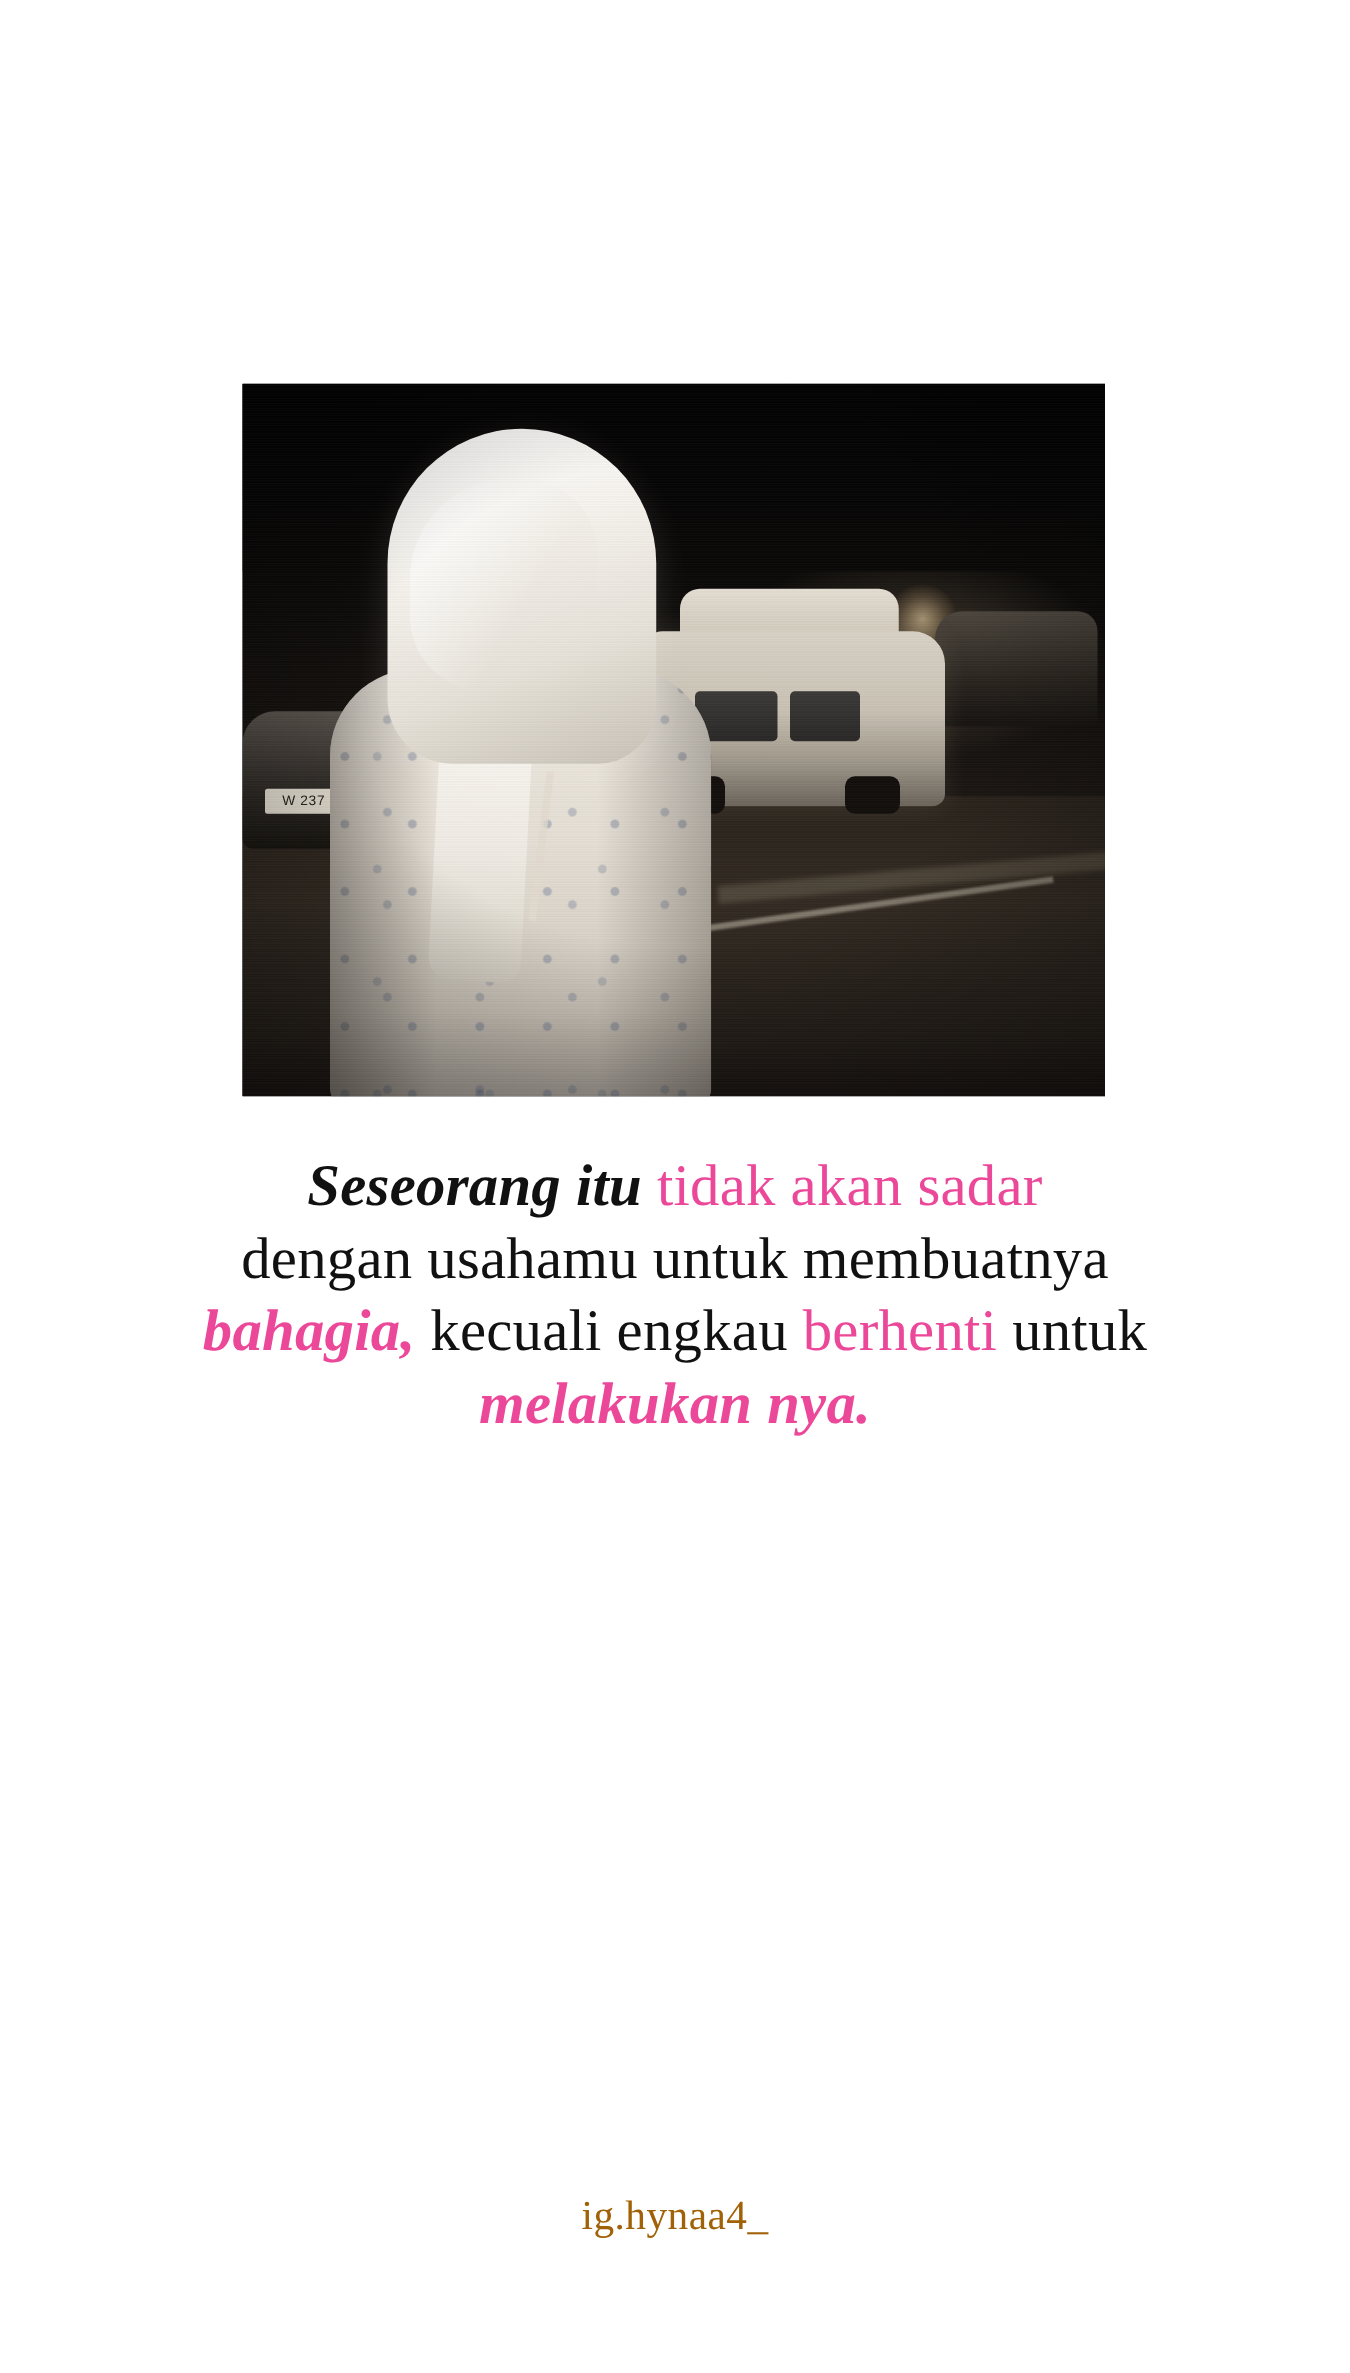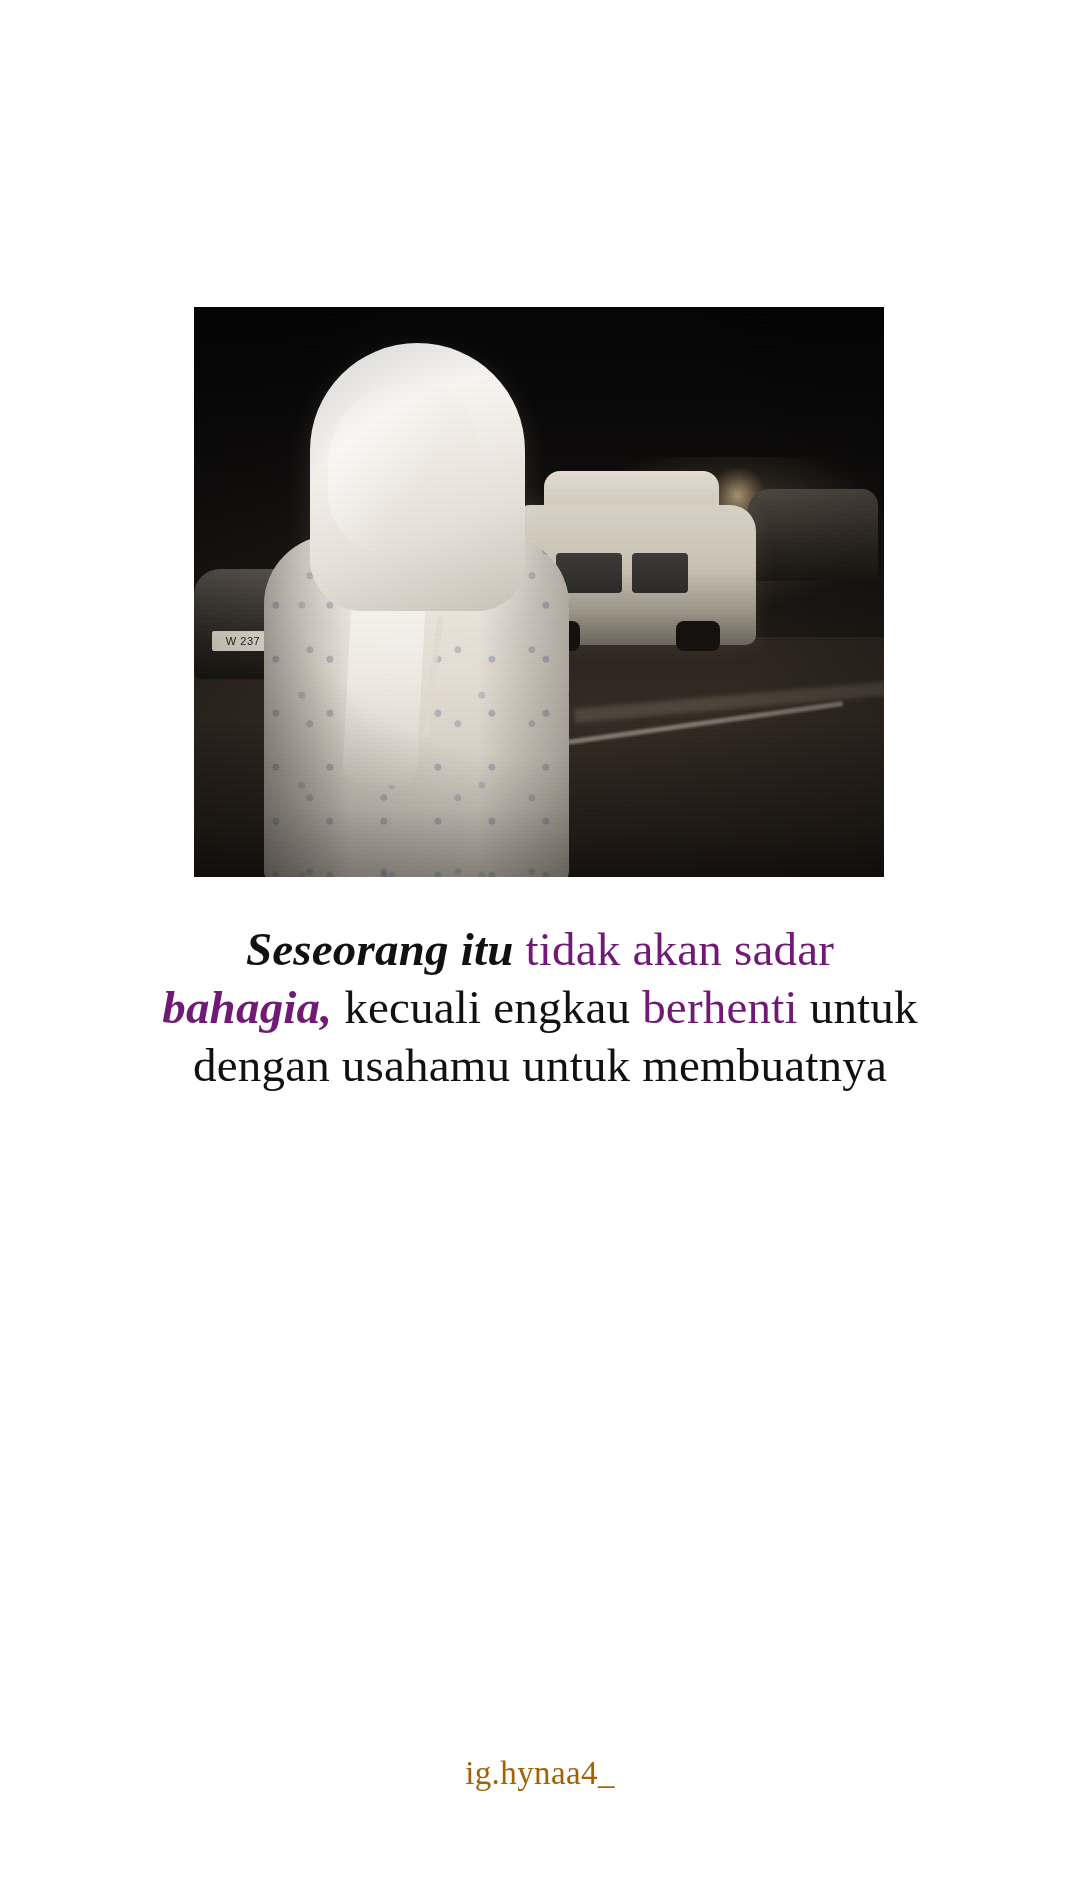--- a/index.html
+++ b/index.html
@@ -272,21 +272,21 @@
     left: 90px;
     top: 920px;
     width: 900px;
     text-align: center;
     font-size: 47px;
     line-height: 58px;
     color: #111111;
     letter-spacing: 0.2px;
   }
   .quote .hl {
-    color: #701a75;
+    color: #ec4899;
   }
   .quote .bold {
     font-weight: bold;
     font-style: italic;
   }
 
   
   .handle {
     position: absolute;
     left: 0;
@@ -338,19 +338,20 @@
         <div class="hijab-fold1"></div>
       </div>
 
       <div class="photo-vignette"></div>
       <div class="photo-grain"></div>
     </div>
   </div>
 
   <div class="quote" id="quote-block">
       <div><span class="bold">Seseorang itu </span><span class="hl ">tidak akan sadar</span></div>
+      <div><span>dengan usahamu untuk membuatnya</span></div>
       <div><span class="hl bold">bahagia,</span><span> kecuali engkau </span><span class="hl ">berhenti</span><span> untuk</span></div>
-      <div><span>dengan usahamu untuk membuatnya</span></div>
+      <div><span class="hl bold">melakukan nya.</span></div>
     </div>
 
   <div class="handle">ig.hynaa4_</div>
 
 </div>
 
 </body></html>

